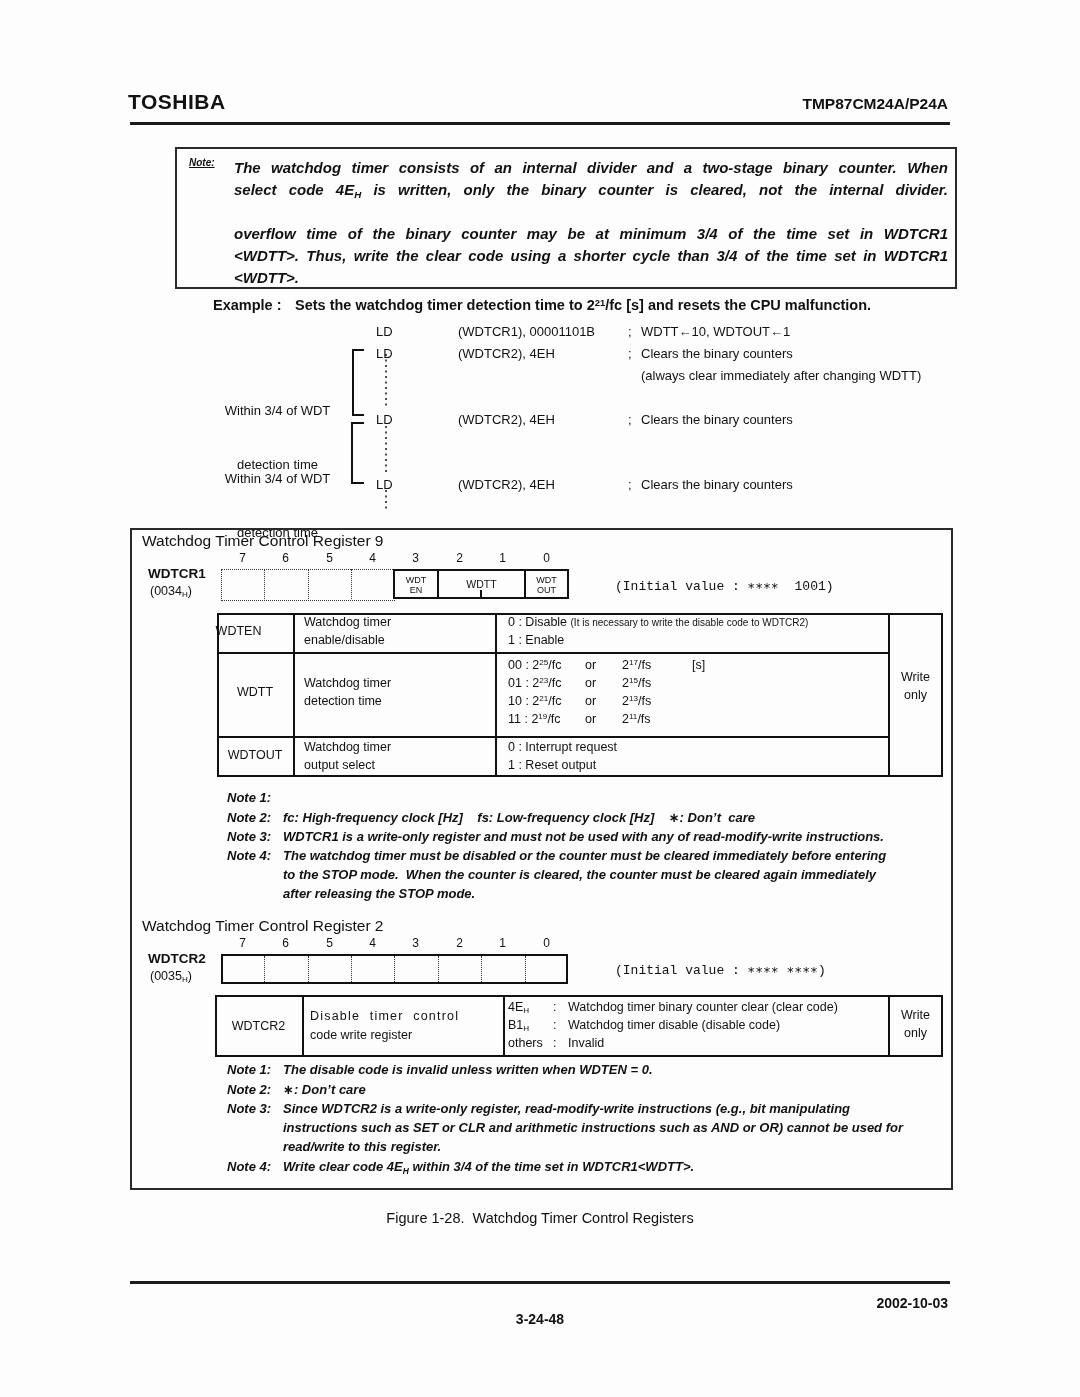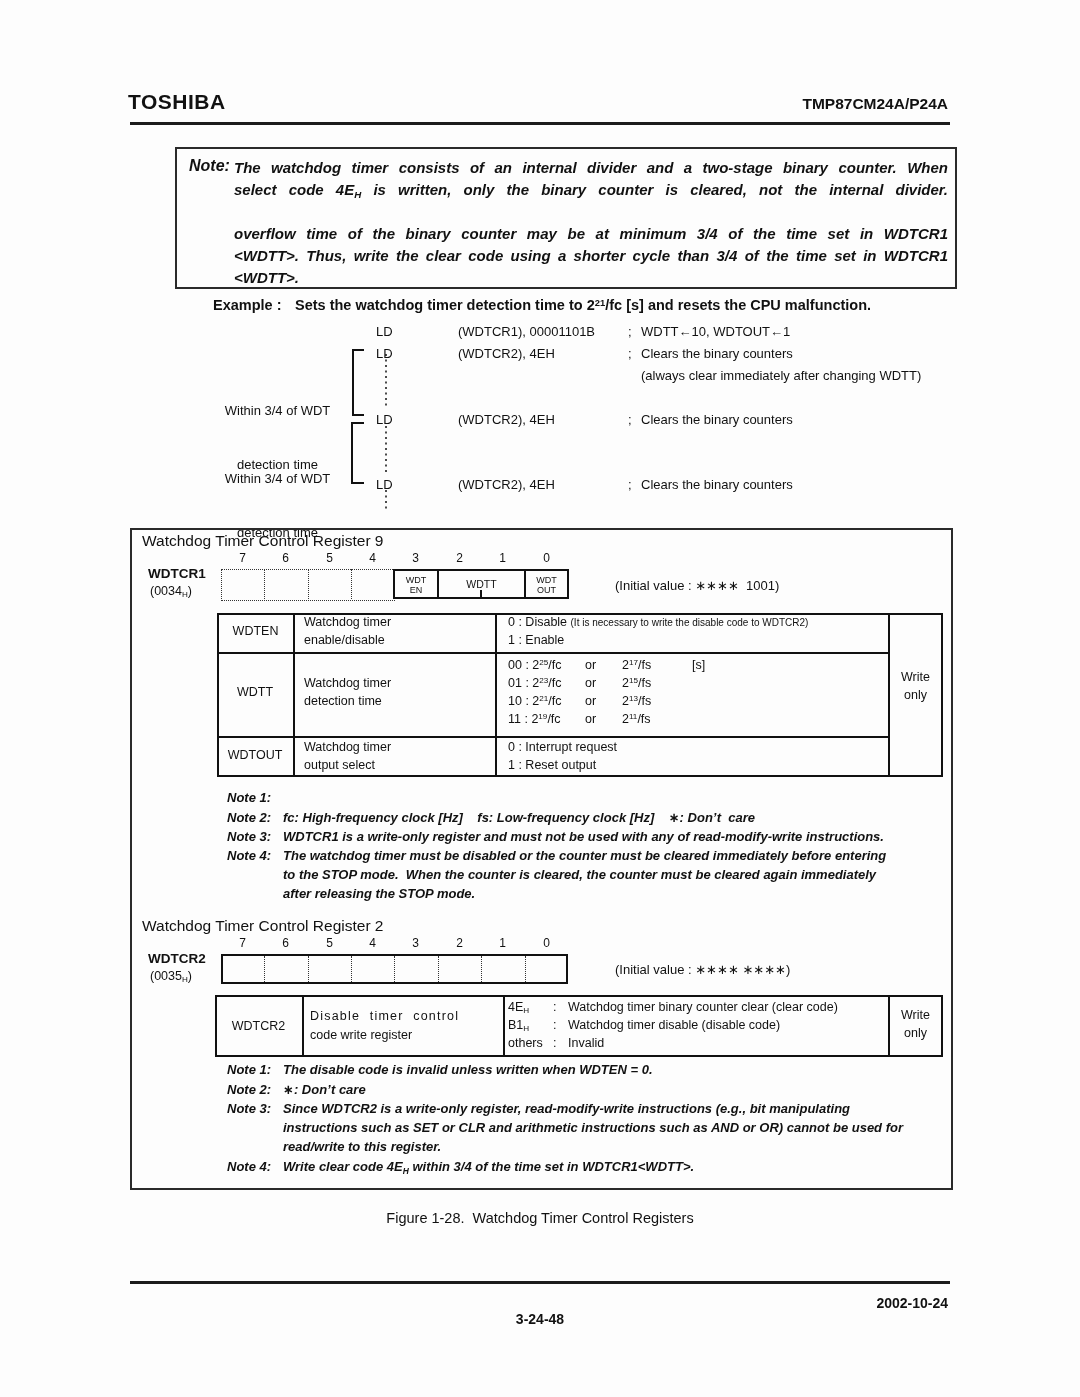--- a/index.html
+++ b/index.html
@@ -9,41 +9,41 @@
     font-family:"Liberation Sans","DejaVu Sans",sans-serif;
     overflow:hidden;
   }
   .abs{position:absolute;white-space:pre;}
   
   .brand{font-size:21px;font-weight:800;letter-spacing:.5px;}
   .part{font-size:15.5px;font-weight:700;text-align:right;}
   .hrule{background:#1c1c1c;}
   
   .notebox{border:2px solid #2a2a2a;}
-  .nb-label{font-size:16px;font-style:italic;font-weight:600;}
+  .nb-label{font-size:10px;font-style:italic;font-weight:600;text-decoration:underline;}
   .nb-line{position:absolute;left:57px;width:714px;font-size:15px;font-style:italic;font-weight:600;
            line-height:22px;white-space:normal;}
   .jline{text-align:justify;text-align-last:justify;}
   
   .example{font-size:14.5px;font-weight:600;}
   .code{font-size:13px;font-weight:500;}
   .bracket-label{font-size:13px;font-weight:500;text-align:center;line-height:18px;}
   
   .figbox{border:2px solid #2a2a2a;}
   .regtitle{font-size:15.5px;font-weight:500;}
   .regname{font-size:13.5px;font-weight:700;}
   .regaddr{font-size:12.5px;}
   .bitnum{font-size:12px;text-align:center;display:inline-block;}
   .dotbox{border:1.6px dotted #333;border-right:none;}
   .dotdiv{border-left:1.6px dotted #333;width:0;}
   .cell{border:2px solid #111;box-sizing:border-box;text-align:center;background:#fdfdfd;}
   .cell-sm{font-size:9px;line-height:10px;padding-top:4px;font-weight:500;}
   .cell-md{font-size:10.5px;line-height:26px;font-weight:500;}
   .tick{background:#111;}
-  .initval{font-size:13px;}
+  .initval{font-size:13px;font-family:Liberation Mono, monospace;}
   .tbl{border:2px solid #111;box-sizing:border-box;}
   .vdiv,.hdiv{background:#111;}
   .t{font-size:12.5px;}
   .tc{font-size:12.5px;text-align:center;}
   .tsmall{font-size:10px;}
   .spread{letter-spacing:1.2px;word-spacing:5px;}
   .note{font-size:13px;font-style:italic;font-weight:600;}
   .caption{font-size:14.5px;font-weight:500;text-align:center;width:1080px;left:0;}
   .footer{font-size:14px;font-weight:700;}
   .sub{font-size:.65em;vertical-align:-.3em;}
@@ -133,21 +133,21 @@
   <div class="abs cell cell-sm" style="left:524px;top:569px;width:45px;height:30px;"><div>WDT</div><div>OUT</div></div>
   <div class="abs initval" style="left:615px;top:578px;">(Initial value : ∗∗∗∗  1001)</div>
 
   <div class="abs tbl" style="left:217px;top:613px;width:726px;height:164px;"></div>
   <div class="abs vdiv" style="left:293px;top:613px;width:2px;height:164px;"></div>
   <div class="abs vdiv" style="left:495px;top:613px;width:2px;height:164px;"></div>
   <div class="abs vdiv" style="left:888px;top:613px;width:2px;height:164px;"></div>
   <div class="abs hdiv" style="left:217px;top:652px;width:671px;height:2px;"></div>
   <div class="abs hdiv" style="left:217px;top:736px;width:671px;height:2px;"></div>
 
-  <div class="abs tc" style="left:217px;top:624px;width:77px;">WDTEN</div>
+  <div class="abs tc" style="left:200px;top:624px;width:77px;">WDTEN</div>
   <div class="abs t" style="left:304px;top:615px;">Watchdog timer</div>
   <div class="abs t" style="left:304px;top:633px;">enable/disable</div>
   <div class="abs t" style="left:508px;top:615px;"><span>0 : Disable </span><span class="tsmall">(It is necessary to write the disable code to WDTCR2)</span></div>
   <div class="abs t" style="left:508px;top:633px;">1 : Enable</div>
 
   <div class="abs tc" style="left:217px;top:685px;width:76px;">WDTT</div>
   <div class="abs t" style="left:304px;top:676px;">Watchdog timer</div>
   <div class="abs t" style="left:304px;top:694px;">detection time</div>
 
   <div class="abs t" style="left:508px;top:658px;"><span>00 : 2</span><span class="sup">25</span><span>/fc</span></div>
@@ -241,15 +241,15 @@
   <div class="abs note" style="left:283px;top:1101px;">Since WDTCR2 is a write-only register, read-modify-write instructions (e.g., bit manipulating</div>
   <div class="abs note" style="left:283px;top:1120px;">instructions such as SET or CLR and arithmetic instructions such as AND or OR) cannot be used for</div>
   <div class="abs note" style="left:283px;top:1139px;">read/write to this register.</div>
   <div class="abs note" style="left:227px;top:1159px;">Note 4:</div>
   <div class="abs note" style="left:283px;top:1159px;"><span>Write clear code 4E</span><span class="sub">H</span><span> within 3/4 of the time set in WDTCR1&lt;WDTT&gt;.</span></div>
 
   <div class="abs caption" style="top:1210px;">Figure 1-28.  Watchdog Timer Control Registers</div>
 
   <div class="abs hrule" style="left:130px;top:1281px;width:820px;height:2.5px;"></div>
   <div class="abs footer" style="left:0;top:1295px;width:1080px;text-align:center;margin-top:16px;">3-24-48</div>
-  <div class="abs footer" style="left:698px;top:1295px;width:250px;text-align:right;">2002-10-24</div>
+  <div class="abs footer" style="left:698px;top:1295px;width:250px;text-align:right;">2002-10-03</div>
 
 </div>
 
 </body></html>

